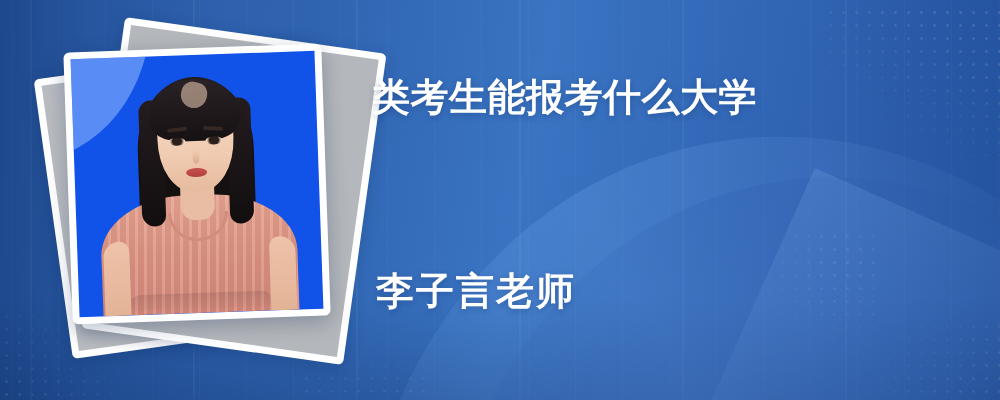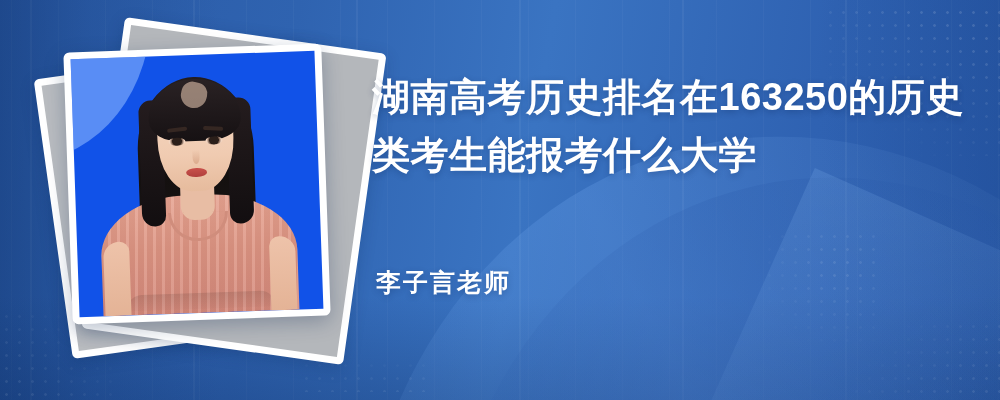--- a/index.html
+++ b/index.html
@@ -239,21 +239,21 @@
     font-weight: bold;
     letter-spacing: 0.5px;
     text-shadow: 0 2px 6px rgba(10,35,85,0.30);
   }
   #title .line { display: block; white-space: nowrap; }
 
   #author-name {
     position: absolute;
     top: 266px; left: 4px;
     color: #ffffff;
-    font-size: 25px;
+    font-size: 38px;
     font-weight: bold;
     letter-spacing: 2px;
     text-shadow: 0 2px 6px rgba(10,35,85,0.30);
   }
   #author-role {
     position: absolute;
     top: 315px; left: 0;
     color: #dbe7f8;
     font-size: 21px;
     letter-spacing: 1px;
@@ -306,20 +306,19 @@
         <div class="p-eye-l"></div>
         <div class="p-eye-r"></div>
         <div class="p-nose"></div>
         <div class="p-lip"></div>
       </div>
     </div>
   </div>
 
   <div id="text-col">
     <div id="title">
-      <span class="line">湖南高考历史排名在163250的历史</span>
       <span class="line">类考生能报考什么大学</span>
     </div>
 
     <div id="author-name">李子言老师</div>
   </div>
 
 </div>
 
 </body></html>

